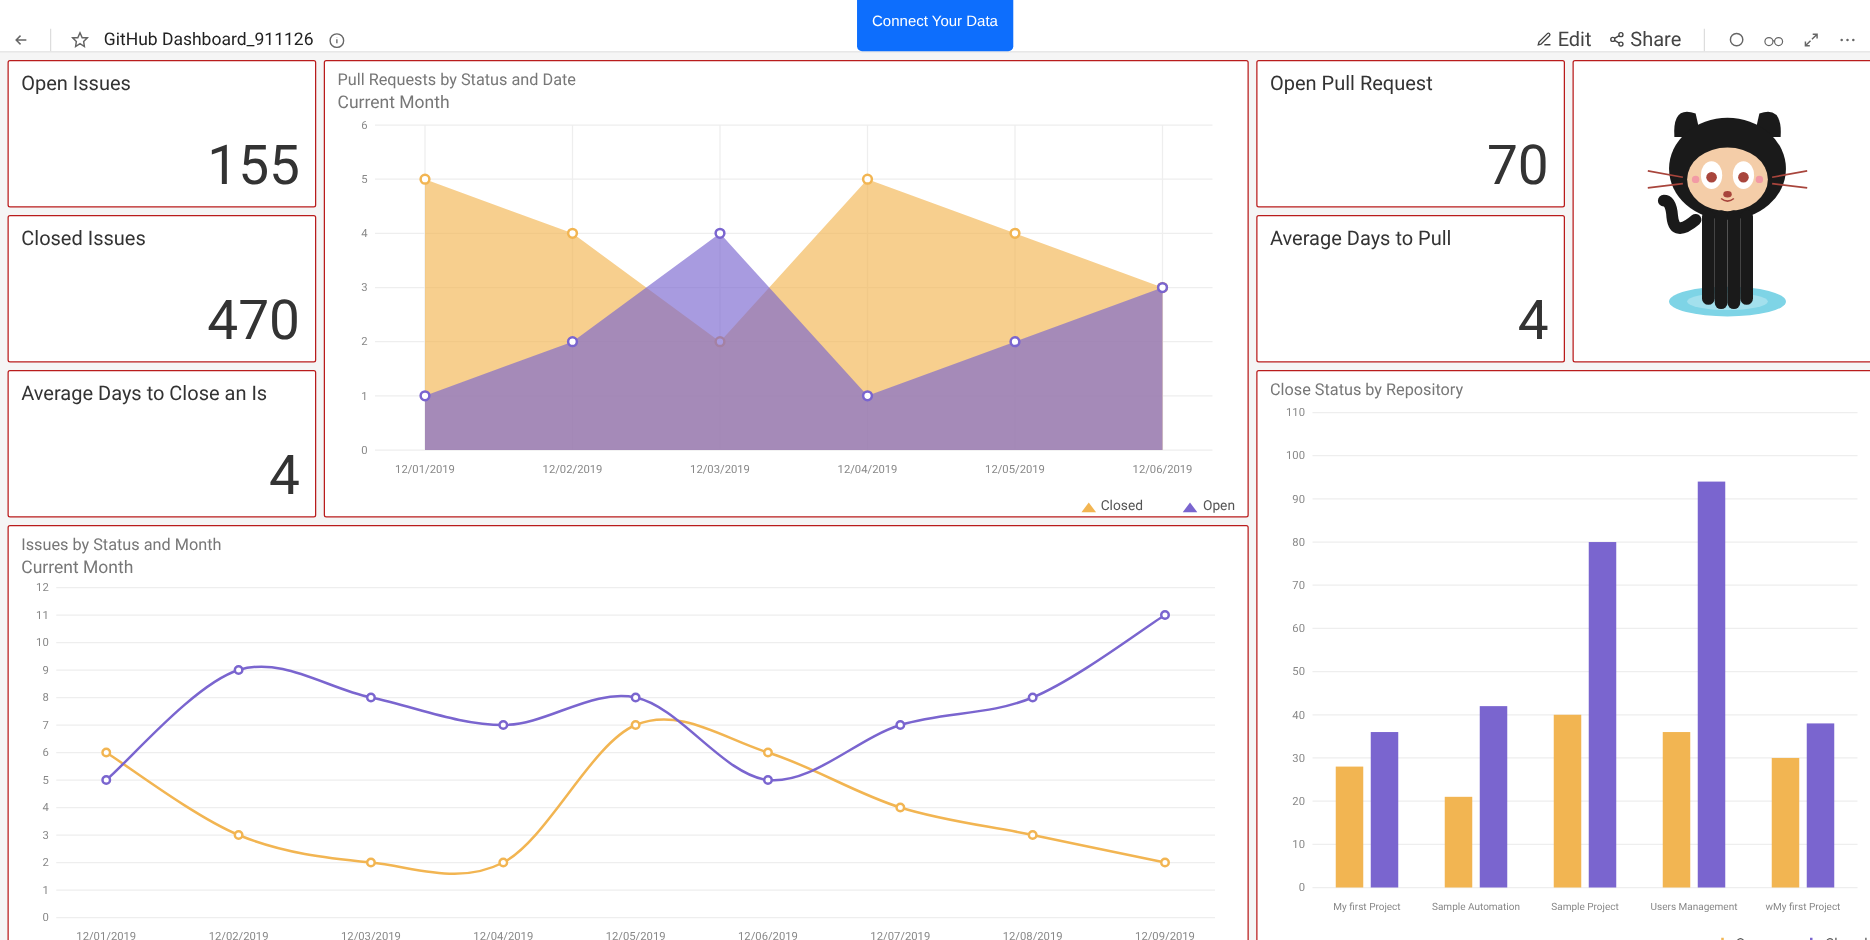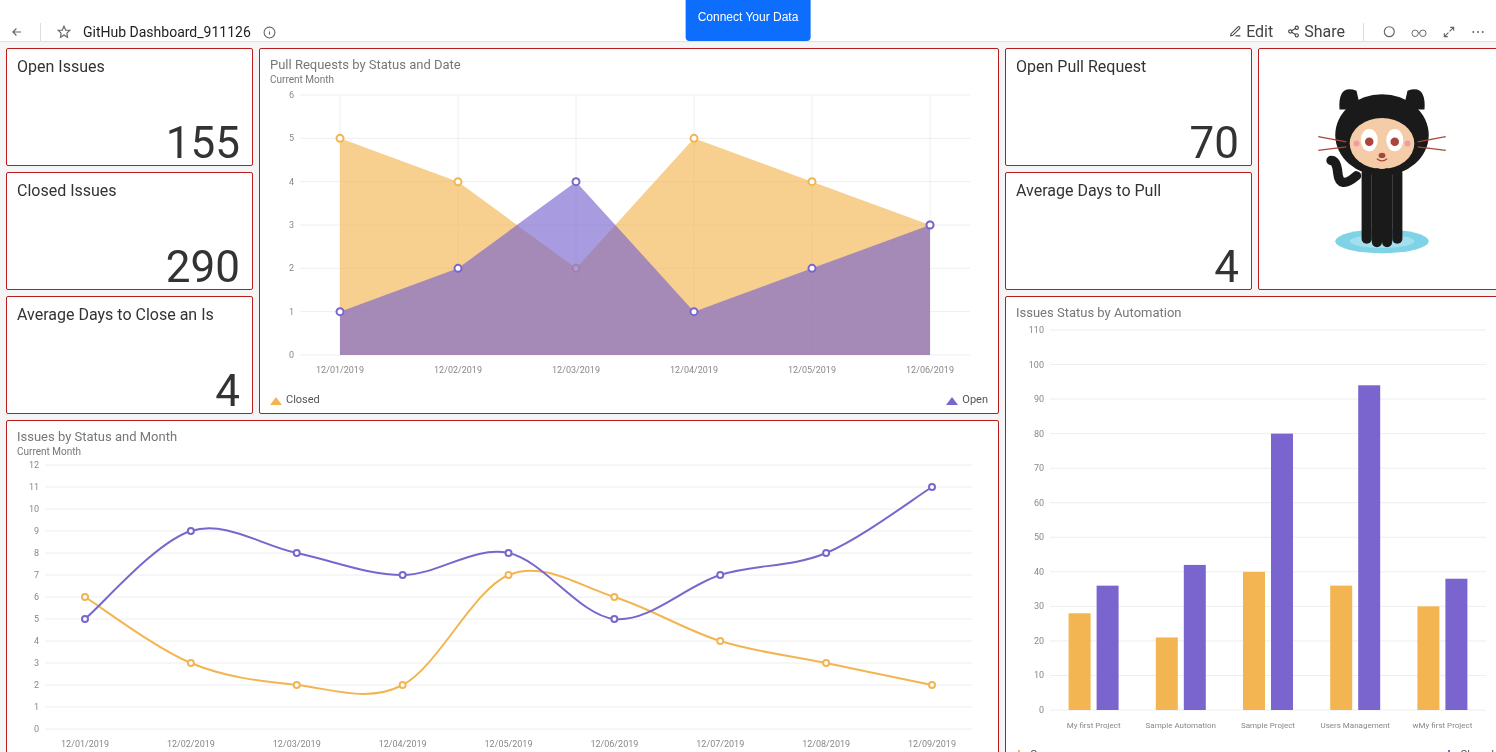--- a/index.html
+++ b/index.html
@@ -8,28 +8,28 @@
 .toolbar .left { display: flex; align-items: center; gap: 12px; }
 .toolbar .divider { width: 1px; height: 18px; background: #ddd; margin: 0 4px; }
 .toolbar .title { font-size: 14px; color: #222; }
 .toolbar .center-btn { position: absolute; left: 50%; transform: translateX(-50%); background: #0d6efd; color: #fff; border: none; padding: 17px 12px; border-radius: 4px; font-size: 12px; font-weight: 500; cursor: pointer; }
 .toolbar .right { margin-left: auto; display: flex; align-items: center; gap: 14px; color: #444; }
 .toolbar .right .item { display: flex; align-items: center; gap: 4px; cursor: pointer; font-size: 16px; }
 .icon { display: inline-flex; align-items: center; justify-content: center; color: #666; }
 .dashboard { display: grid; grid-template-columns: 247px 740px 247px 247px; grid-template-rows: 118px 118px 118px 365px; gap: 6px; padding: 6px; }
 .card { background: #fff; border: 1px solid #b91c1c; border-radius: 2px; padding: 8px 10px; overflow: hidden; position: relative; }
 .card-title { font-size: 16px; color: #333; font-weight: 400; }
-.card-big { font-size: 44px; font-weight: 400; color: #333; position: absolute; right: 12px; bottom: 0; line-height: 1; }
+.card-big { font-size: 44px; font-weight: 400; color: #333; position: absolute; right: 12px; bottom: 11px; line-height: 1; }
 .chart-title { font-size: 13px; color: #777; }
-.chart-subtitle { font-size: 10px; color: #777; margin-top: 2px; }
+.chart-subtitle { font-size: 14px; color: #777; margin-top: 2px; }
 .pull-requests { grid-column: 2; grid-row: 1 / span 3; }
 .issues-line { grid-column: 1 / span 2; grid-row: 4; }
 .octocat-card { grid-column: 4; grid-row: 1 / span 2; display: flex; align-items: center; justify-content: center; padding: 4px; }
 .bar-chart { grid-column: 3 / span 2; grid-row: 3 / span 2; }
-.legend { display: flex; justify-content: space-between; gap: 16px; font-size: 11px; color: #555; margin-top: 4px; }
+.legend { display: flex; justify-content: flex-end; gap: 32px; font-size: 11px; color: #555; margin-top: 4px; }
 .legend span { display: inline-flex; align-items: center; gap: 4px; }
 svg text { font-family: inherit; }
 .axis-text { font-size: 9px; fill: #888; }
 .axis-text-sm { font-size: 8px; fill: #888; }
 .gridline { stroke: #eee; stroke-width: 1; }
 </style>
 </head>
 <body>
 
 <div class="toolbar">
@@ -196,35 +196,35 @@
       <path d="M106 115 Q106 150 106 196" stroke="#1a1a1a" stroke-width="12" fill="none" stroke-linecap="round"></path>
       <path d="M118 115 Q118 150 118 192" stroke="#1a1a1a" stroke-width="12" fill="none" stroke-linecap="round"></path>
       <path d="M70 118 Q50 135 48 115 Q47 100 40 100" stroke="#1a1a1a" stroke-width="11" fill="none" stroke-linecap="round"></path>
       <circle cx="70" cy="80" r="3.5" fill="#f29aa5"></circle>
       <circle cx="130" cy="80" r="3.5" fill="#f29aa5"></circle>
     </svg>
   </div>
 
   <div class="card" style="grid-column:1;grid-row:2">
     <div class="card-title">Closed Issues</div>
-    <div class="card-big">290</div>
+    <div class="card-big">470</div>
   </div>
 
   <div class="card" style="grid-column:3;grid-row:2">
     <div class="card-title">Average Days to Pull</div>
     <div class="card-big">4</div>
   </div>
 
   <div class="card" style="grid-column:1;grid-row:3">
     <div class="card-title" style="white-space:nowrap;overflow:hidden">Average Days to Close an Is</div>
     <div class="card-big">4</div>
   </div>
 
   <div class="card bar-chart">
-    <div class="chart-title">Issues Status by Automation</div>
+    <div class="chart-title">Close Status by Repository</div>
     <svg id="svg-bar" width="480" height="420">
         <line x1="34" x2="470" y1="390" y2="390" class="gridline"></line>
         <text x="28" y="393" text-anchor="end" class="axis-text">0</text>
         <line x1="34" x2="470" y1="355.45454545454544" y2="355.45454545454544" class="gridline"></line>
         <text x="28" y="358.45454545454544" text-anchor="end" class="axis-text">10</text>
         <line x1="34" x2="470" y1="320.9090909090909" y2="320.9090909090909" class="gridline"></line>
         <text x="28" y="323.9090909090909" text-anchor="end" class="axis-text">20</text>
         <line x1="34" x2="470" y1="286.3636363636364" y2="286.3636363636364" class="gridline"></line>
         <text x="28" y="289.3636363636364" text-anchor="end" class="axis-text">30</text>
         <line x1="34" x2="470" y1="251.8181818181818" y2="251.8181818181818" class="gridline"></line>

